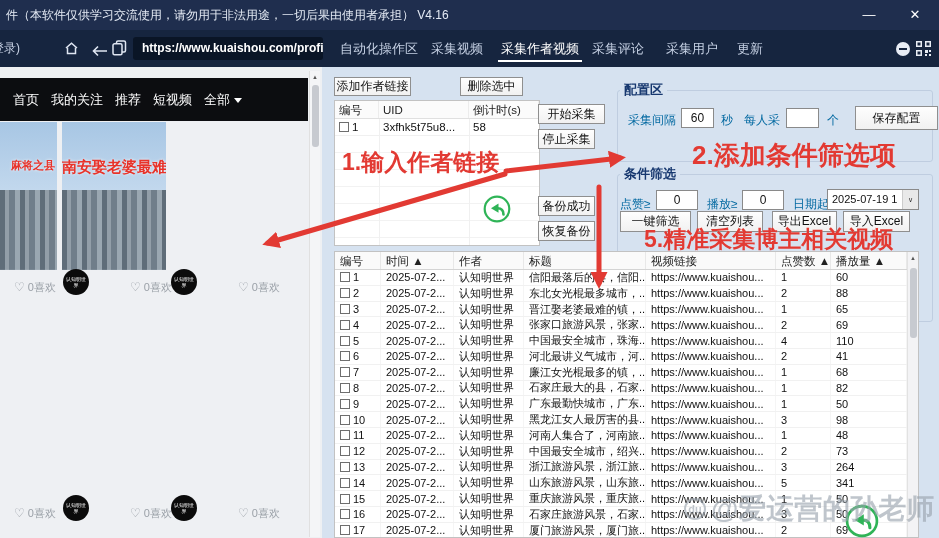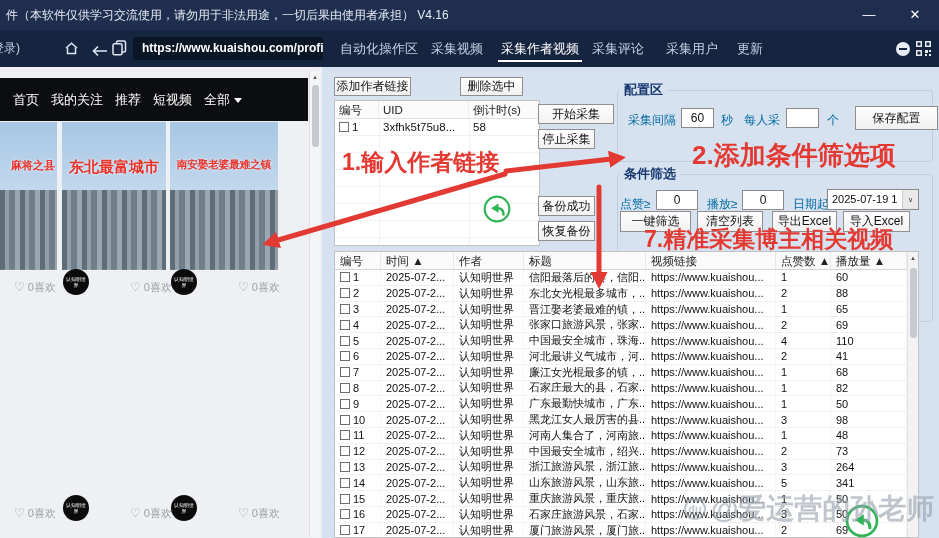--- a/index.html
+++ b/index.html
@@ -69,21 +69,21 @@
   
   .wbtn{position:absolute;background:linear-gradient(#fefefe,#f1f1f1);border:1px solid #8f8f8f;font-size:12px;color:#111;
         display:flex;align-items:center;justify-content:center;white-space:nowrap;cursor:default;font-family:inherit}
   .form-input{position:absolute;height:20px;border:1px solid #8a8a8a;background:#fff;font-size:12px;text-align:center;
               font-family:inherit;color:#111}
   .form-label{position:absolute;font-size:12px;color:#0369a1;white-space:nowrap}
 
   
   #btn-add{left:334px;top:77px;width:77px;height:19px}
   #btn-del{left:460px;top:77px;width:63px;height:19px}
-  #btn-start{left:538px;top:104px;width:76px;height:20px}
+  #btn-start{left:538px;top:104px;width:67px;height:20px}
   #btn-stop{left:538px;top:129px;width:57px;height:20px}
   #btn-backup{left:538px;top:196px;width:57px;height:20px}
   #btn-restore{left:538px;top:221px;width:57px;height:20px}
   .author-list{position:absolute;left:334px;top:100px;width:206px;height:146px;background:#fff;border:1px solid #c2c2c2}
   .al-header{display:flex;height:18px;border-bottom:1px solid #e0e0e0;font-size:11.5px;color:#222;background:#fbfbfb}
   .al-header div{padding-left:4px;line-height:18px;border-right:1px solid #ececec;overflow:hidden;white-space:nowrap}
   .al-c0{width:44px}.al-c1{width:90px}.al-c2{width:70px}
   .al-row{display:flex;height:17px;font-size:11.5px;color:#111;border-bottom:1px solid #f0f0f0;align-items:center}
   .al-row div{padding-left:4px;white-space:nowrap;overflow:hidden;display:flex;align-items:center}
   .al-grid{position:absolute;left:0;top:35px;right:0;bottom:0;
@@ -215,23 +215,20 @@
       <span class="b-tab">短视频</span>
       <span class="b-tab"><span>全部</span><span class="caret-down"></span></span>
     </div>
 
     <div class="cards-row" id="cards-top">
 
         <div class="card">
           <div class="card-title">麻将之县</div>
         </div>
 
-        <div class="card">
-          <div class="card-title">东北最富城市</div>
-        </div>
 
         <div class="card">
           <div class="card-title">南安娶老婆最难之镇</div>
         </div>
       </div>
     <div class="caption-row" id="cap-top">
       <span class="cap-item cap-l1"><span class="heart">♡</span><span>0喜欢</span></span>
       <span class="avatar av-1">认知明世界</span>
       <span class="cap-item cap-l2"><span class="heart">♡</span><span>0喜欢</span></span>
       <span class="avatar av-2">认知明世界</span>
@@ -565,20 +562,20 @@
         <path d="M0 0 L10 5 L0 10 z" fill="#e23a33"></path>
       </marker>
     </defs>
     <line x1="505" y1="174" x2="268" y2="243" stroke="#e23a33" stroke-width="5" stroke-linecap="round" marker-end="url(#ah)"></line>
     <line x1="506" y1="171" x2="620" y2="158" stroke="#e23a33" stroke-width="5" stroke-linecap="round" marker-end="url(#ah)"></line>
     <line x1="599" y1="187" x2="599" y2="283" stroke="#e23a33" stroke-width="5" stroke-linecap="round" marker-end="url(#ah)"></line>
   </svg>
 
   <div class="red-note" id="note1">1.输入作者链接</div>
   <div class="red-note" id="note2">2.添加条件筛选项</div>
-  <div class="red-note" id="note3">7.精准采集博主相关视频</div>
+  <div class="red-note" id="note3">5.精准采集博主相关视频</div>
 
   <div id="wm">
     <span class="wm-badge">du</span>
     <span>@爱运营的孙老师</span>
   </div>
 
 </div>
 
 </body></html>

